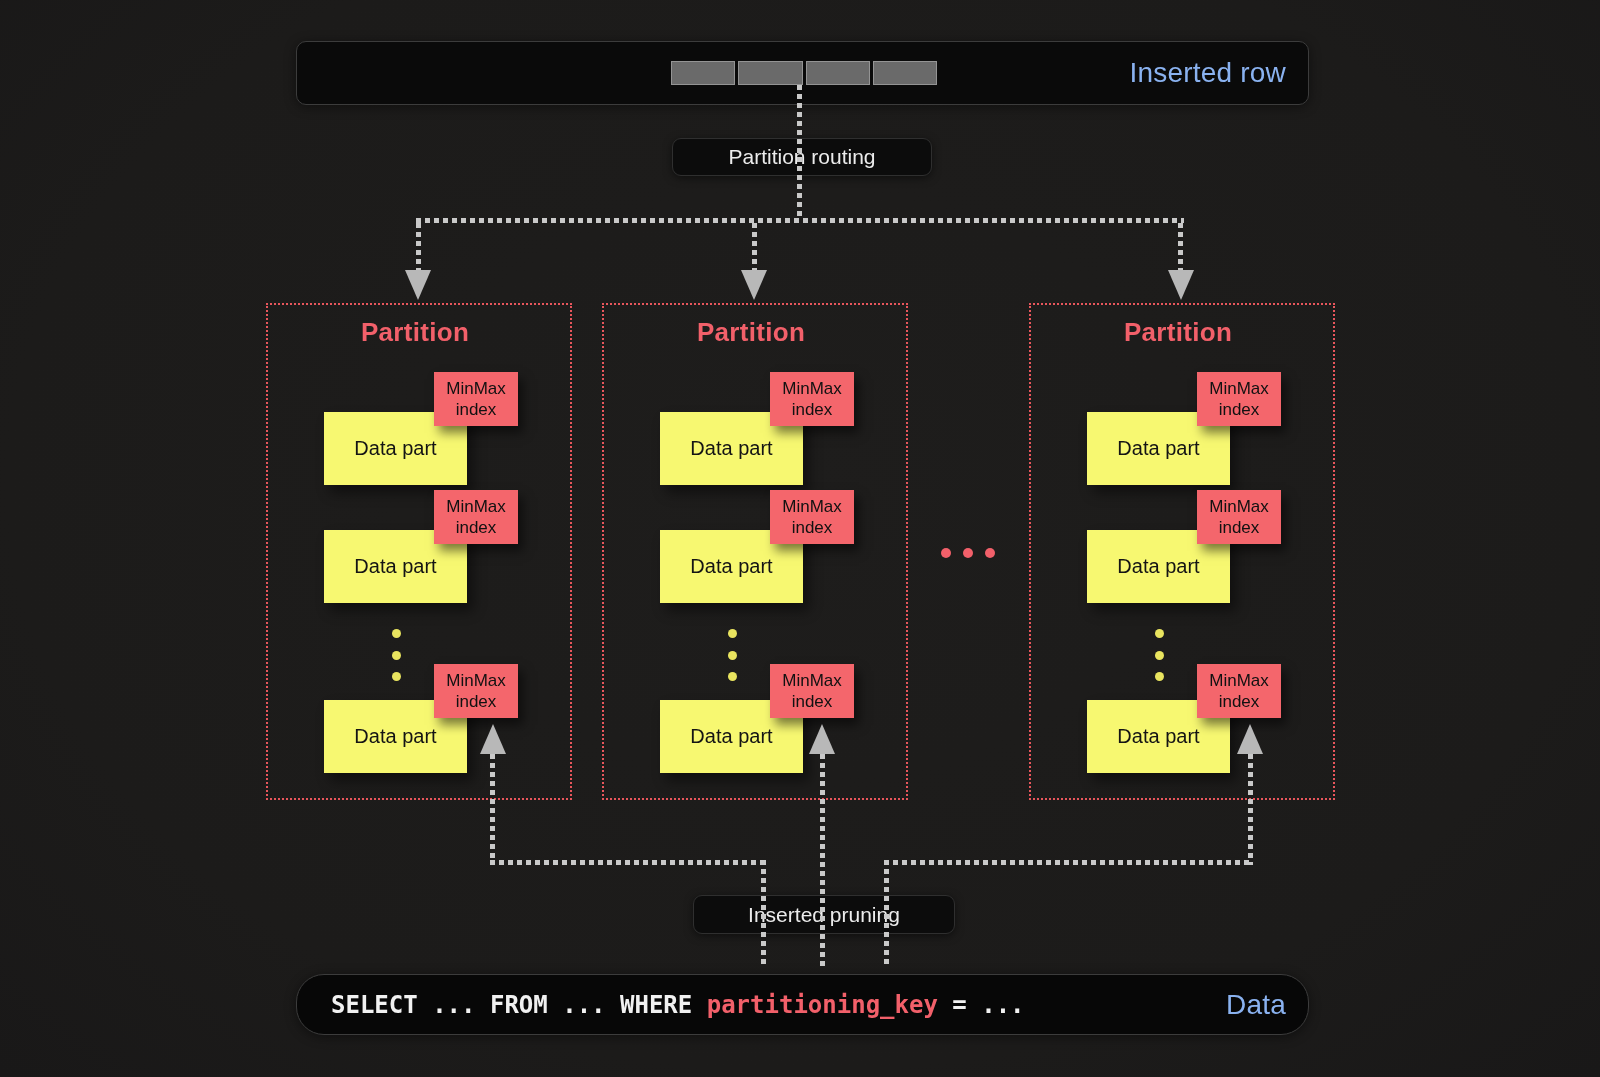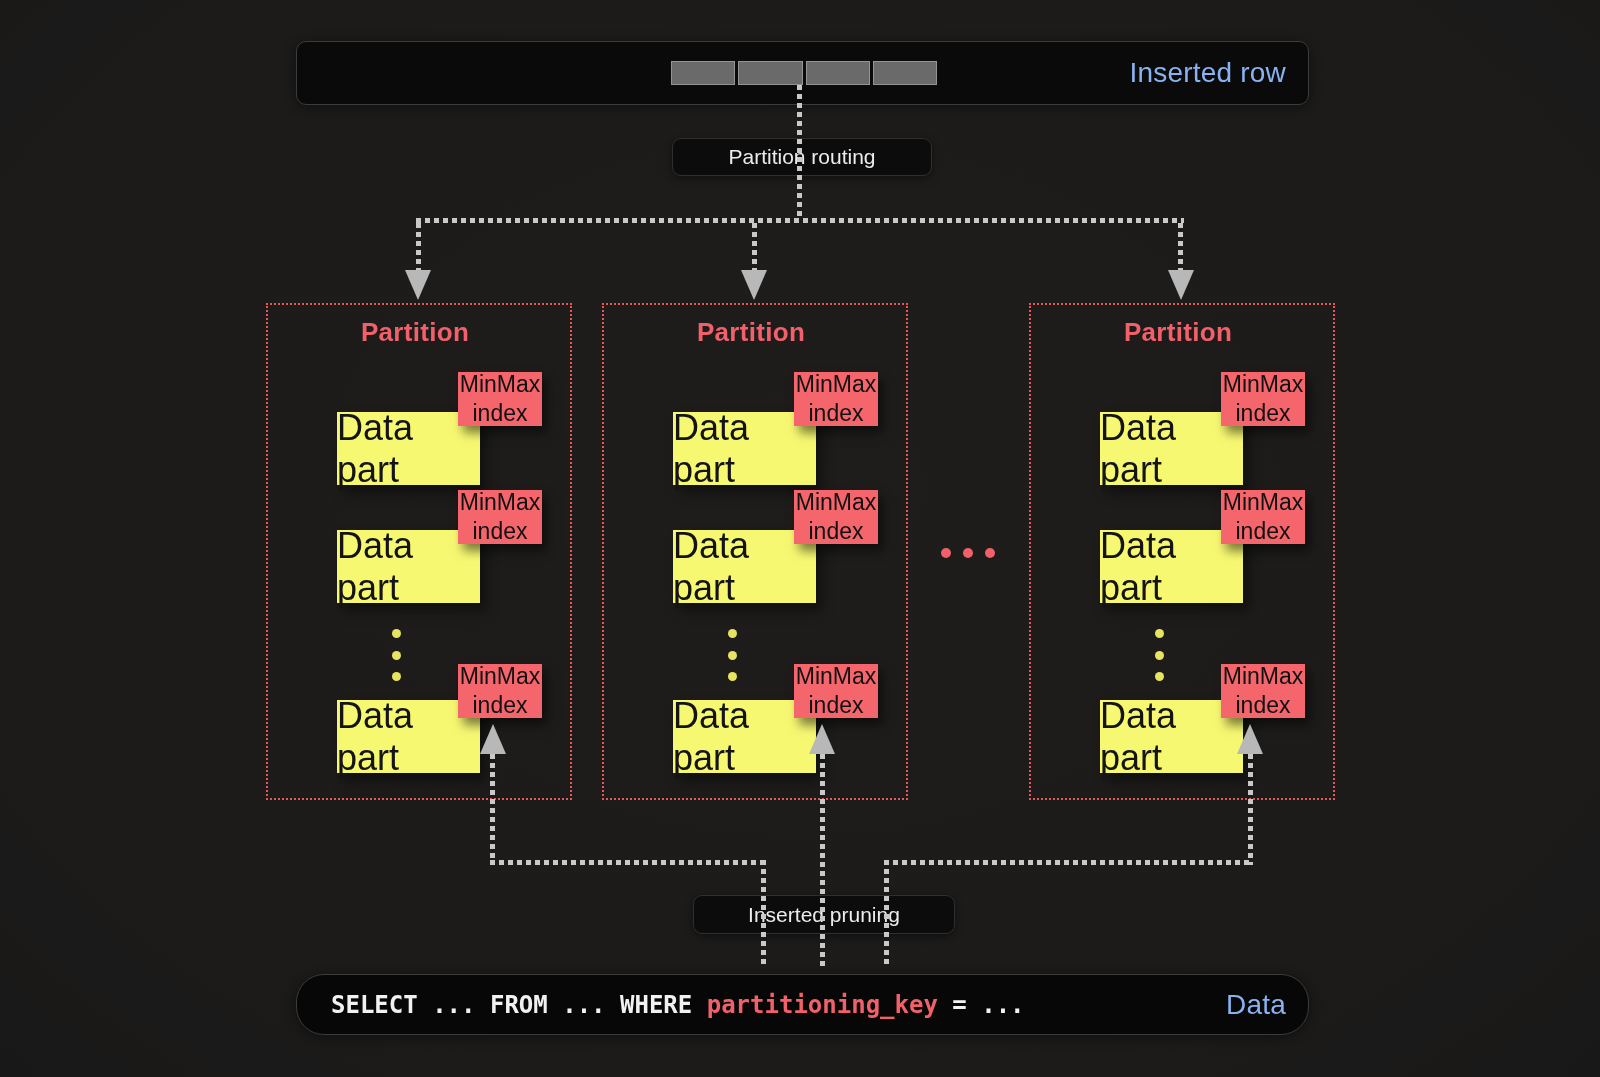--- a/index.html
+++ b/index.html
@@ -47,31 +47,29 @@
   .partition {
     position:absolute; top:303px; width:306px; height:497px;
     border:2px dotted #e8565c; box-sizing:border-box;
   }
   .p-title {
     position:absolute; left:0; right:8px; top:12px; text-align:center;
     color:#f2606a; font-size:26px; font-weight:700; letter-spacing:.3px;
   }
   .dp {
     position:absolute; left:56px; width:143px; height:73px;
-    background:#f7f871; color:#141414; font-size:36px;
+    background:#f7f871; color:#141414; font-size:20px;
     display:flex; align-items:center; justify-content:center;
     box-shadow:6px 8px 12px rgba(0,0,0,.45);
-    margin-left:13px;
   }
   .mm {
     position:absolute; left:166px; width:84px; height:54px;
-    background:#f4666c; color:#111; font-size:23px; line-height:1.25;
+    background:#f4666c; color:#111; font-size:17px; line-height:1.25;
     display:flex; align-items:center; justify-content:center; text-align:center;
     box-shadow:5px 7px 10px rgba(0,0,0,.5);
-    margin-left:24px;
   }
   .mm-a { top:67px; }  .dp-a { top:107px; }
   .mm-b { top:185px; } .dp-b { top:225px; }
   .mm-c { top:359px; } .dp-c { top:395px; }
   .ydot { position:absolute; left:124px; width:9px; height:9px; border-radius:50%; background:#e9e45f; }
 
   .rdot { position:absolute; top:548px; width:10px; height:10px; border-radius:50%; background:#f2606a; }
 
   
   .sql {

